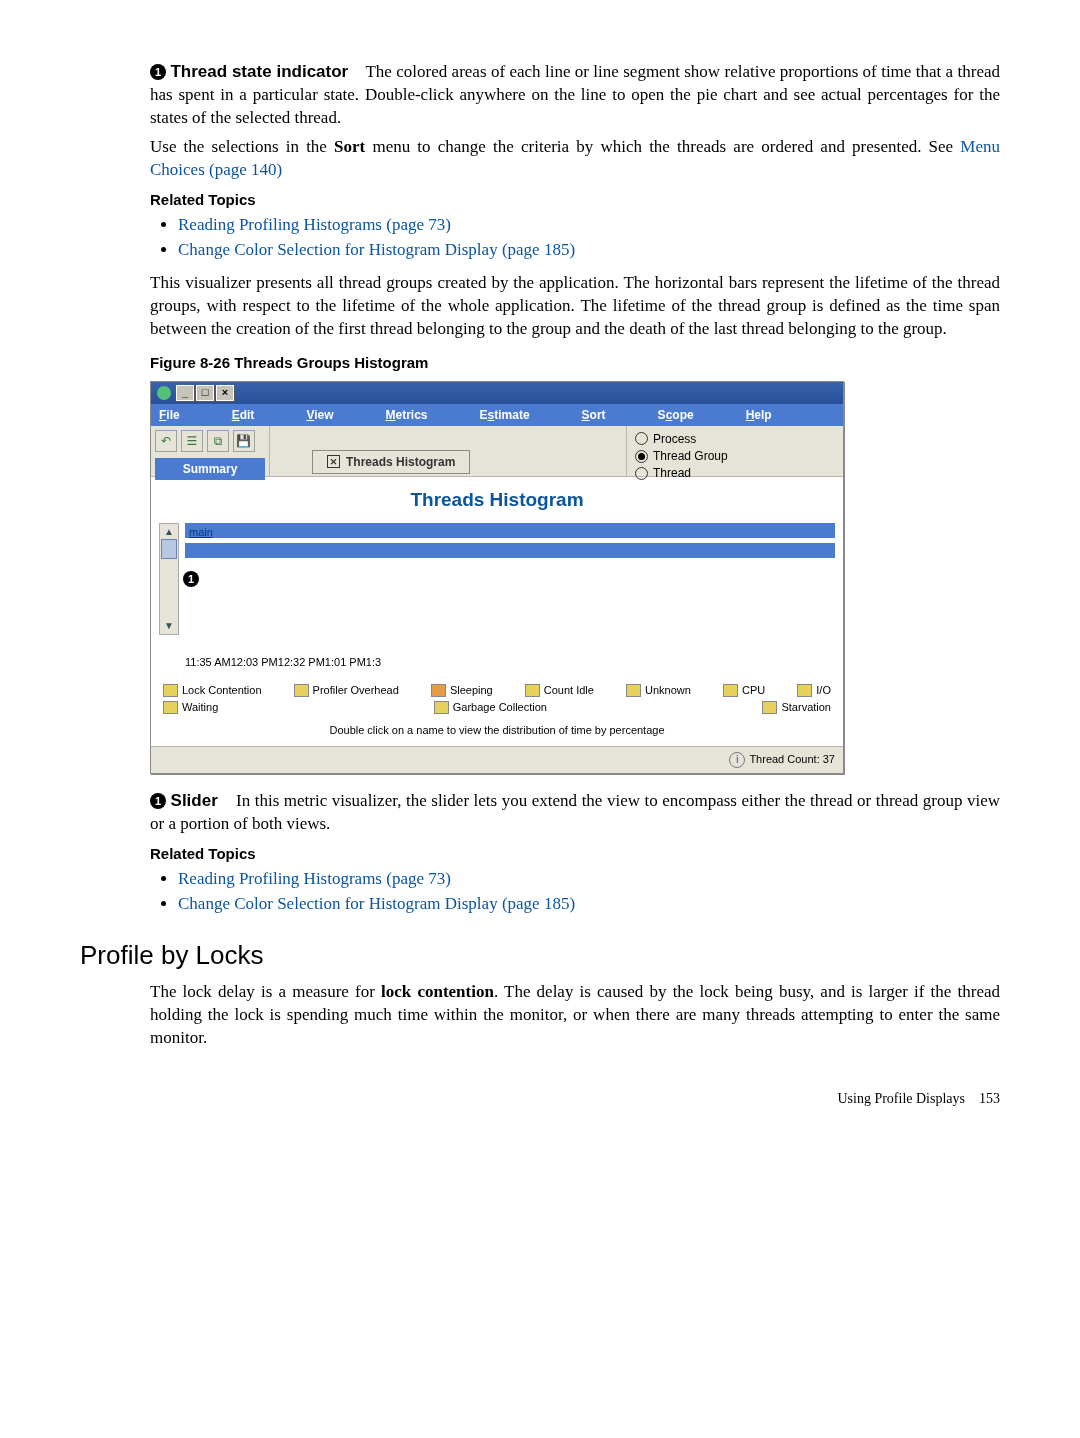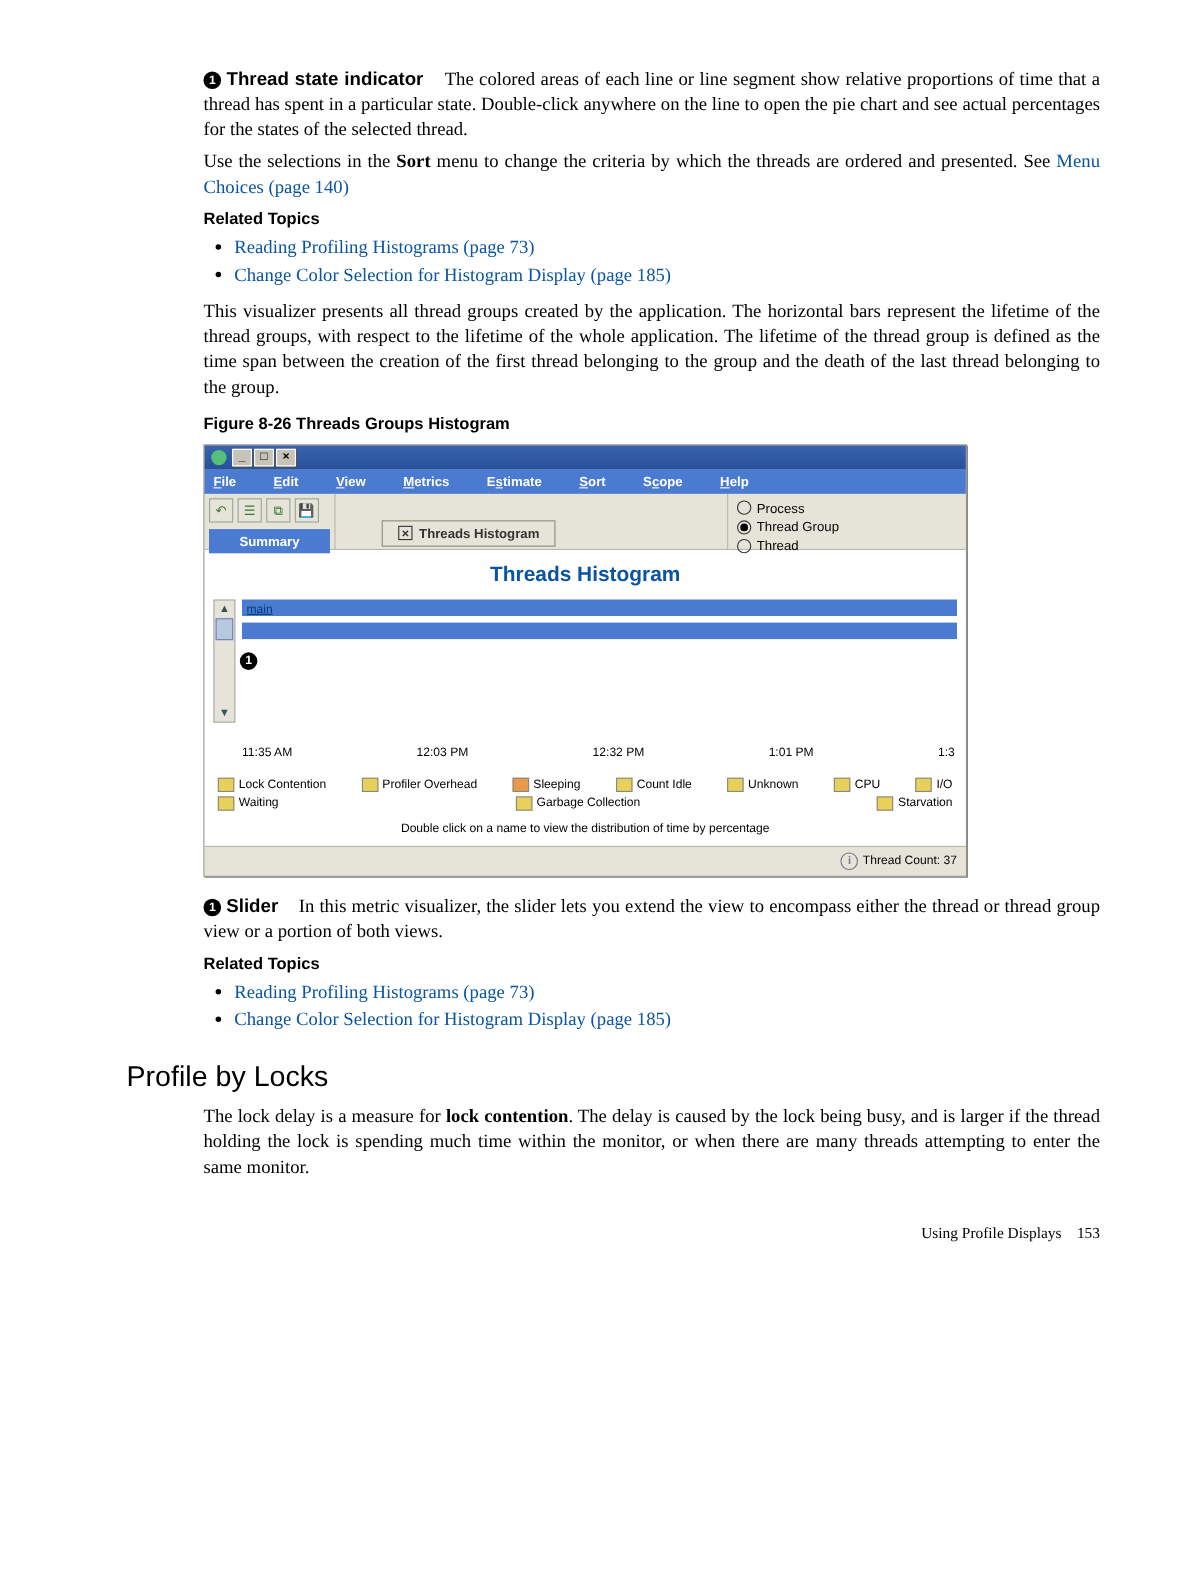--- a/index.html
+++ b/index.html
@@ -7,21 +7,20 @@
     padding: 0;
     background: white;
     font-family: "Palatino Linotype", "Book Antiqua", Palatino, serif;
     font-size: 17px;
     line-height: 1.35;
     color: #000;
     width: 1080px;
   }
   .page {
     padding: 55px 80px 55px 80px;
-    margin-left: 35px;
   }
   .body-text {
     margin-left: 70px;
   }
   p {
     margin: 6px 0;
     text-align: justify;
   }
   .sans-bold {
     font-family: Arial, Helvetica, sans-serif;
@@ -120,21 +119,21 @@
     color:#000;
   }
 
   .menubar {
     background: #4a7bd0;
     color: #fff;
     display: flex;
     height: 22px;
     align-items: center;
     padding-left: 8px;
-    gap: 34px;
+    gap: 52px;
     font-weight: bold;
     font-size: 12px;
   }
   .menubar span { cursor:default; }
   .menubar .ul { text-decoration: underline; text-underline-offset:1px; }
 
   .row2 {
     display: flex;
     height: 50px;
     background: #e6e3d8;
@@ -199,21 +198,21 @@
   }
   .vtrack .arrow { text-align:center; font-size:10px; color:#355; padding:1px 0;}
   .vtrack .handle { height:18px; margin:0 1px; background:#b7c8e0; border:1px solid #6a85b0;}
   .bars-wrap { flex:1; padding-left:6px; position:relative; }
   .bar-line { height:15px; background:#4a7bd0; margin-bottom:1px; }
   .bar-label { position:relative; top:-14px; left:4px; font-size:11px; color:#003a7a; text-decoration:underline; }
   .slider-callout {
     position:absolute; left: 4px; top: 48px;
   }
   .axis {
-    display:flex; justify-content:space-between;
+    display:flex; 
     font-size:11px; margin: 20px 2px 2px 26px; color:#000;
   }
   .legend {
     display:flex; flex-wrap:wrap; justify-content:space-between;
     column-gap: 20px; row-gap:2px;
     margin: 14px 4px 4px 4px; font-size:11px;
   }
   .lg { display:flex; align-items:center; gap:4px; }
   .sw { width:13px; height:11px; border:1px solid #888; }
   .hint-line { text-align:center; font-size:11px; margin:8px 0 4px;}

